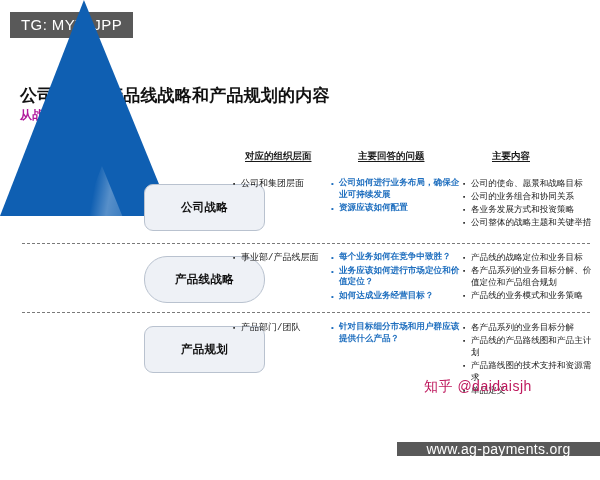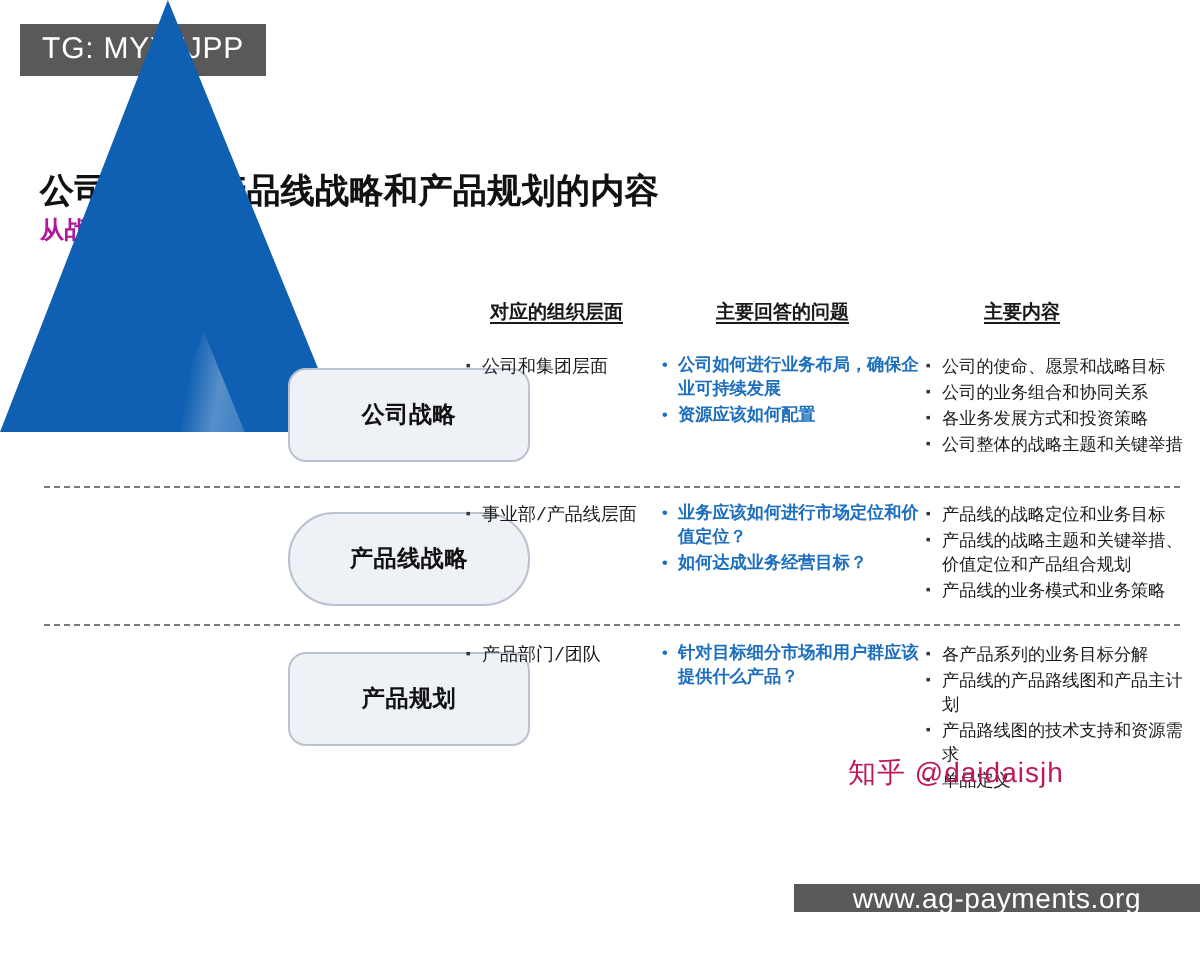--- a/index.html
+++ b/index.html
@@ -256,28 +256,29 @@
 </div>
 
 <div class="row r2">
   <div class="cell c1">
     <ul class="bullets org">
         <li>事业部/产品线层面</li>
       </ul>
   </div>
   <div class="cell c2">
     <ul class="bullets blue">
+        <li>每个业务如何在竞争中致胜？</li>
         <li>业务应该如何进行市场定位和价值定位？</li>
         <li>如何达成业务经营目标？</li>
       </ul>
   </div>
   <div class="cell c3">
     <ul class="bullets">
         <li>产品线的战略定位和业务目标</li>
-        <li>产品线的战略主题和关键举措、价值定位和产品组合规划</li>
+        <li>各产品系列的业务目标分解、价值定位和产品组合规划</li>
         <li>产品线的业务模式和业务策略</li>
       </ul>
   </div>
 </div>
 
 <div class="row r3">
   <div class="cell c1">
     <ul class="bullets org">
         <li>产品部门/团队</li>
       </ul>

